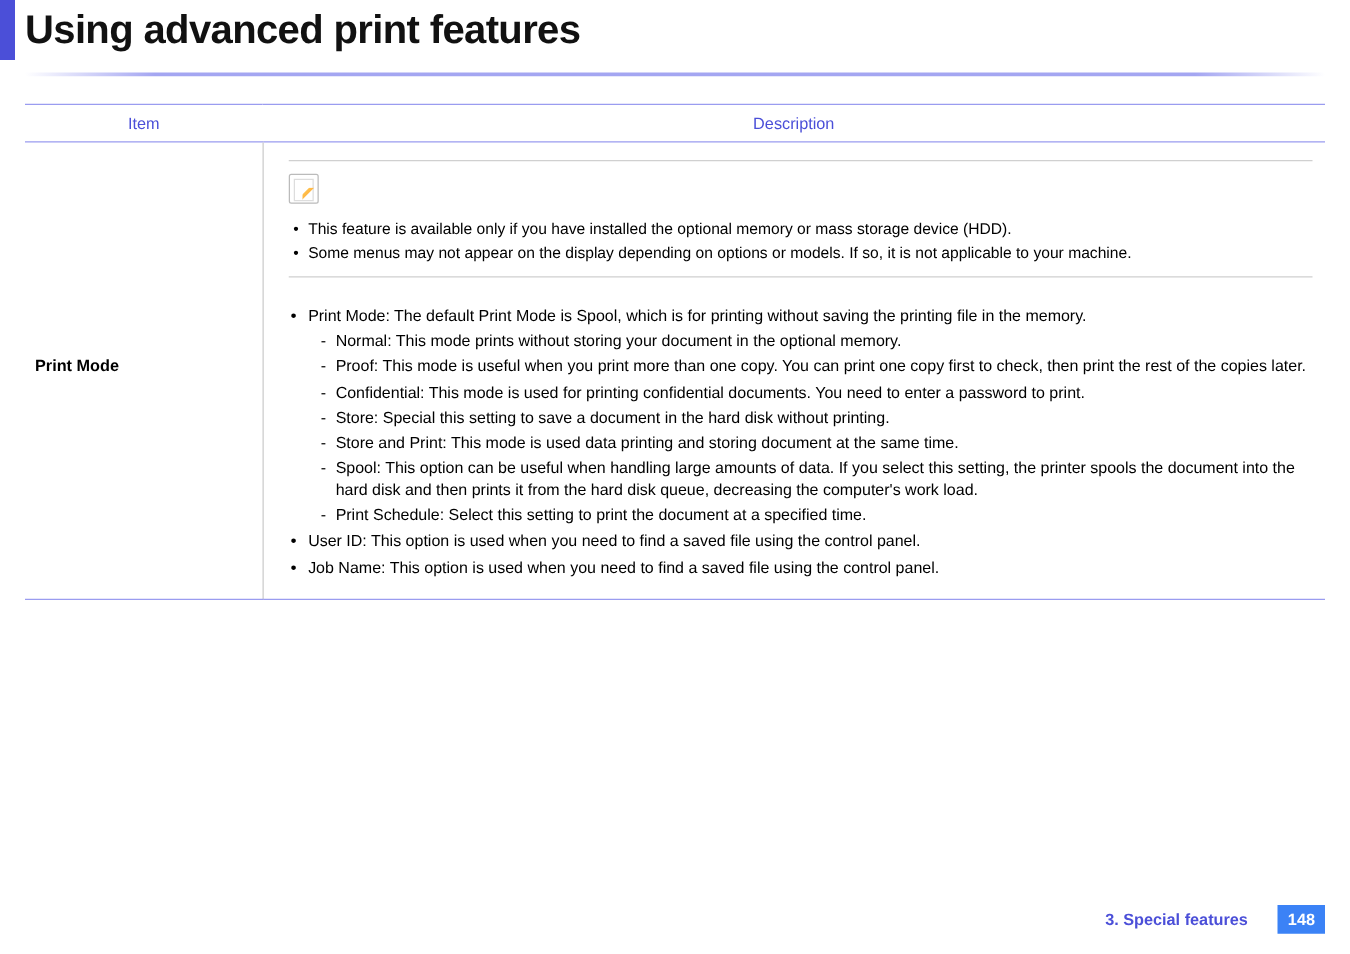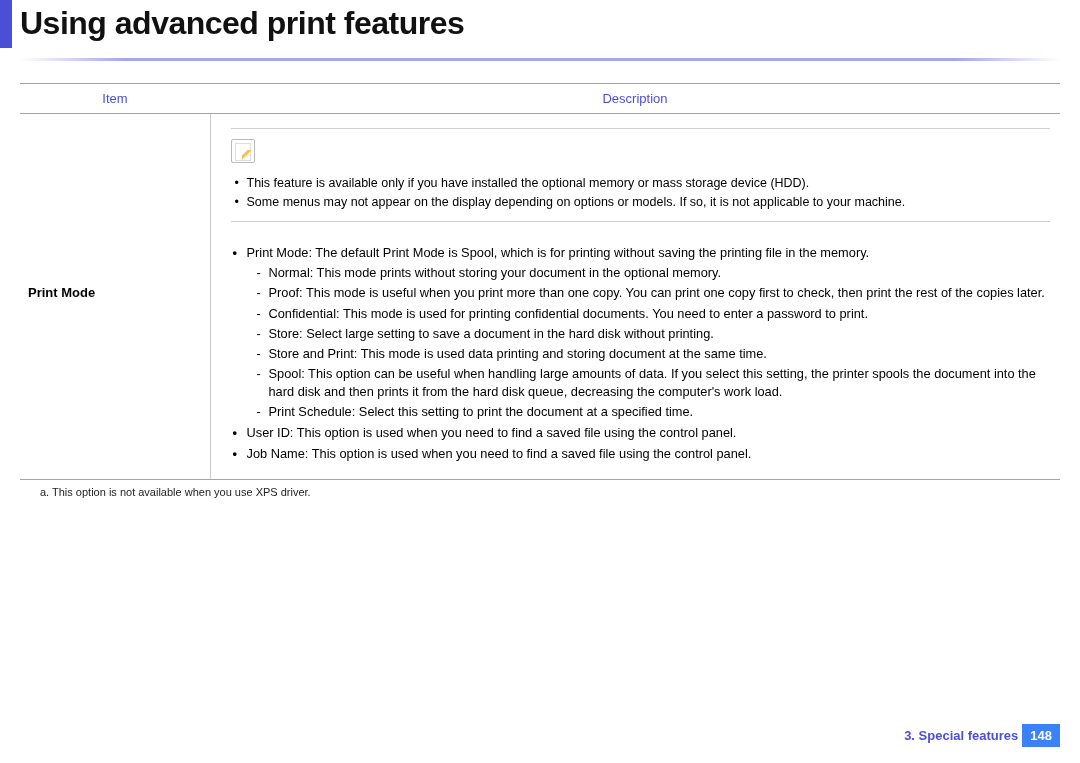--- a/index.html
+++ b/index.html
@@ -131,21 +131,21 @@
     font-size: 11px;
     color: #222;
     margin: 6px 0 0 20px;
   }
   .footer {
     position: absolute;
     bottom: 16px;
     right: 20px;
     display: flex;
     align-items: center;
-    gap: 4px;
+    gap: 24px;
   }
   .footer-chapter {
     font-size: 13px;
     font-weight: 700;
     color: #4b4fd8;
   }
   .footer-page {
     background: #3b82f6;
     color: #fff;
     font-weight: 700;
@@ -185,33 +185,32 @@
             </ul>
           </div>
 
           <ul class="main-list">
             <li>
               <b class="run">Print Mode:</b><span class="run"> The default </span><b class="run">Print Mode</b><span class="run"> is </span><b class="run">Spool</b><span class="run">, which is for printing without saving the printing file in the memory.</span>
               <ul class="sub-list">
                 <li><b class="run">Normal:</b><span class="run"> This mode prints without storing your document in the optional memory.</span></li>
                 <li><b class="run">Proof:</b><span class="run"> This mode is useful when you print more than one copy. You can print one copy first to check, then print the rest of the copies later.</span></li>
                 <li><b class="run">Confidential:</b><span class="run"> This mode is used for printing confidential documents. You need to enter a password to print.</span></li>
-                <li><b class="run">Store:</b><span class="run"> Select large setting to save a document in the hard disk without printing.</span></li>
+                <li><b class="run">Store:</b><span class="run"> Special this setting to save a document in the hard disk without printing.</span></li>
                 <li><b class="run">Store and Print:</b><span class="run"> This mode is used data printing and storing document at the same time.</span></li>
                 <li><b class="run">Spool:</b><span class="run"> This option can be useful when handling large amounts of data. If you select this setting, the printer spools the document into the hard disk and then prints it from the hard disk queue, decreasing the computer's work load.</span></li>
                 <li><b class="run">Print Schedule:</b><span class="run"> Select this setting to print the document at a specified time.</span></li>
               </ul>
             </li>
             <li><b class="run">User ID:</b><span class="run"> This option is used when you need to find a saved file using the control panel.</span></li>
             <li><b class="run">Job Name:</b><span class="run"> This option is used when you need to find a saved file using the control panel.</span></li>
           </ul>
 
         </td>
       </tr>
     </tbody>
   </table>
-  <div class="footnote">a.  This option is not available when you use XPS driver.</div>
 </div>
 
 <div class="footer">
   <span class="footer-chapter">3.  Special features</span>
   <span class="footer-page">148</span>
 </div>
 
 </body></html>

